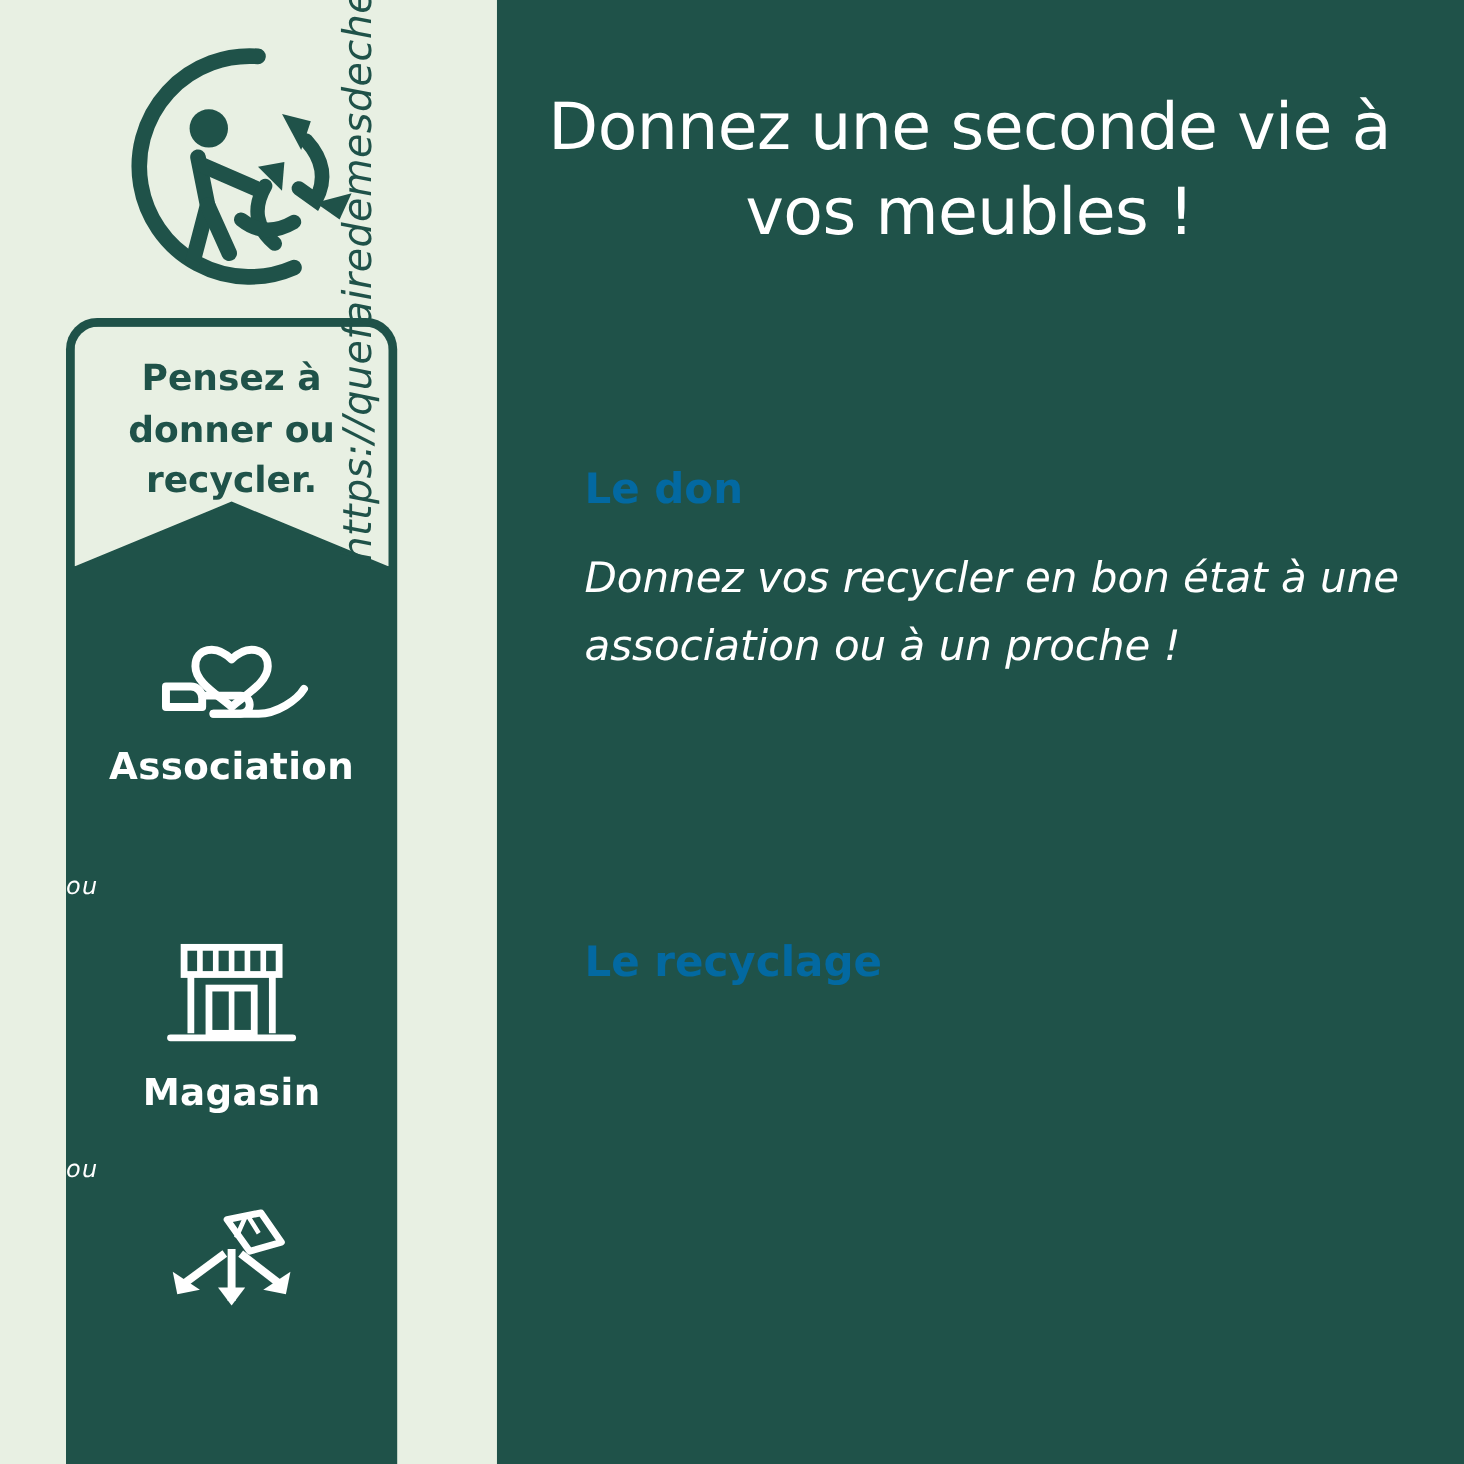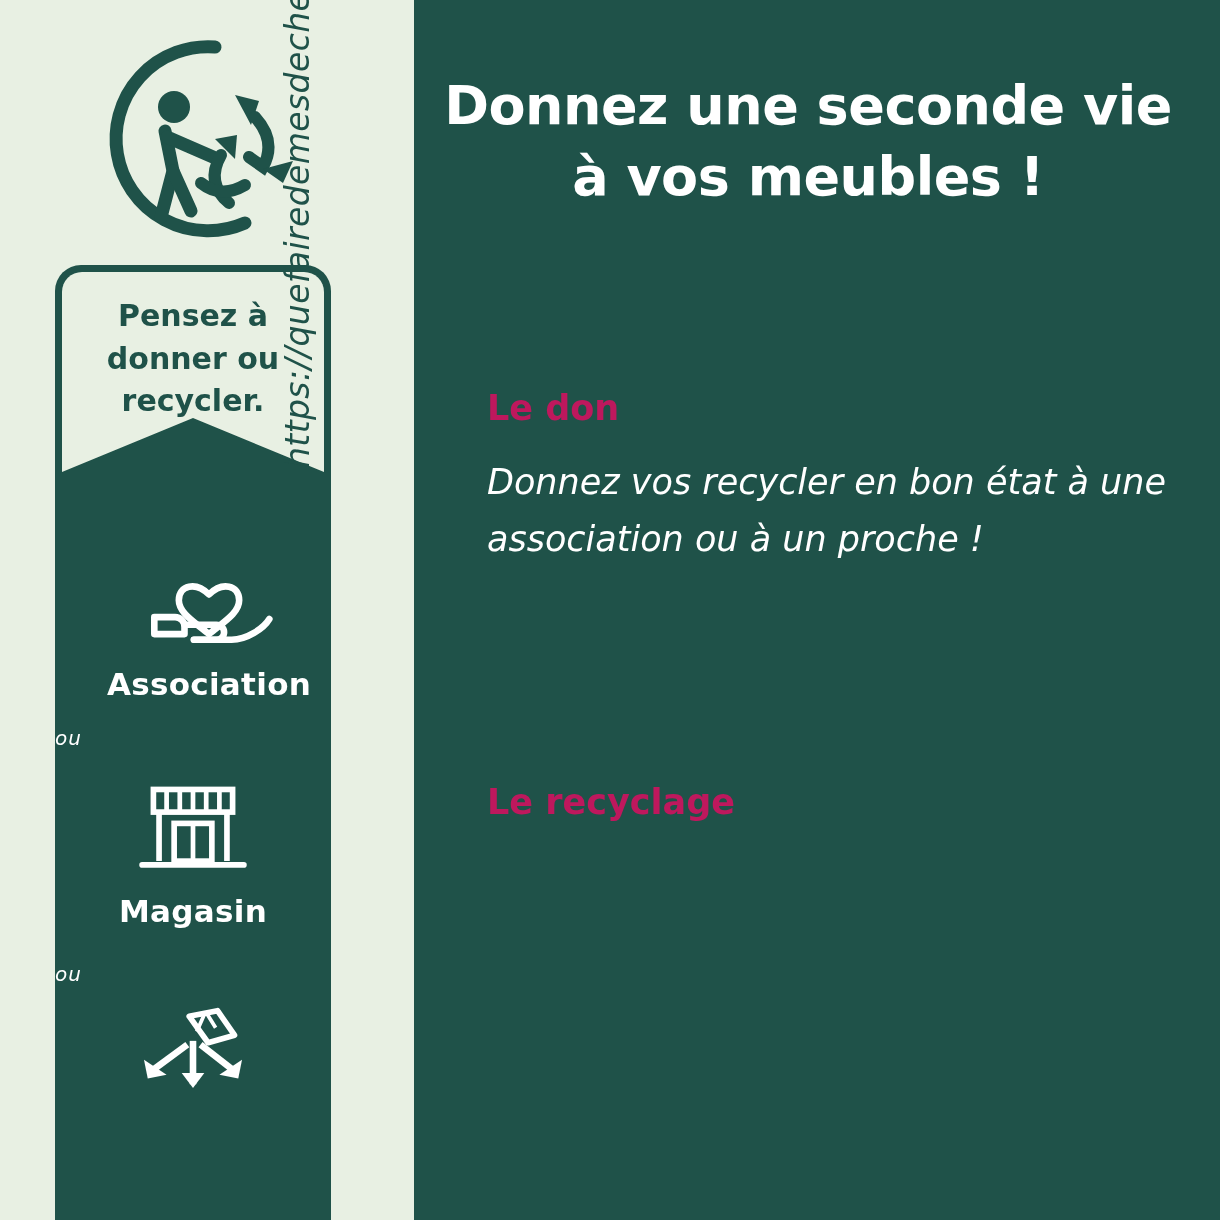--- a/index.html
+++ b/index.html
@@ -28,37 +28,37 @@
     height: 1220px;
     background: #1f5249;
   }
   .headline {
     position: absolute;
     left: 414px;
     top: 70px;
     width: 788px;
     text-align: center;
     color: #ffffff;
-    font-weight: bold;
+    font-weight: normal;
     font-size: 54px;
     line-height: 1.32;
     letter-spacing: -0.5px;
     padding: 0 24px;
     box-sizing: border-box;
   }
   .section {
     position: absolute;
     left: 487px;
     width: 690px;
   }
   .section.don { top: 388px; }
   .section.recyclage { top: 782px; }
   .section h2 {
     margin: 0 0 26px 0;
-    color: #be185d;
+    color: #0369a1;
     font-size: 35px;
     font-weight: bold;
     letter-spacing: 0px;
   }
   .section p {
     margin: 0;
     color: #ffffff;
     font-size: 35px;
     font-style: italic;
     line-height: 1.62;
@@ -134,21 +134,21 @@
   .sep {
     position: absolute;
     width: 276px;
     left: 55px;
     text-align: left;
     color: #ffffff;
     font-size: 20px;
     font-style: italic;
     letter-spacing: 1px;
   }
-  #step-association { top: 548px; margin-left: 16px; }
+  #step-association { top: 503px; }
   #sep-1 { top: 726px; }
   #step-magasin { top: 775px; }
   #sep-2 { top: 962px; }
   #step-dechetterie { top: 1000px; }
   
   .url {
     position: absolute;
     left: 278px;
     top: 468px;
     width: 620px;

